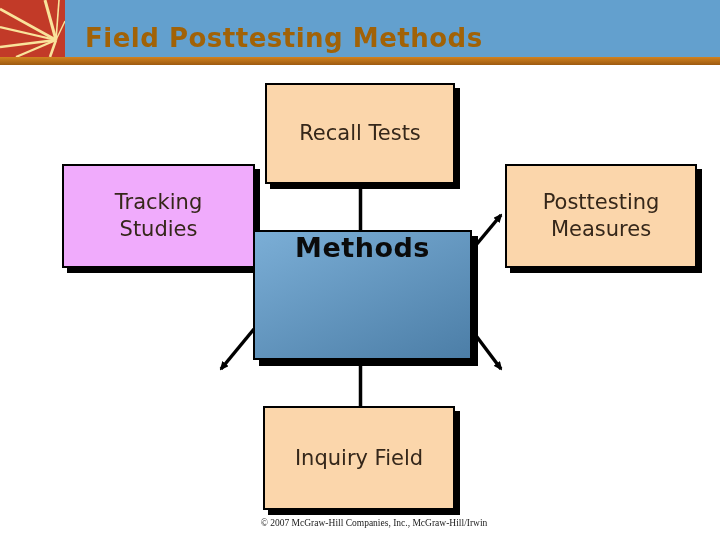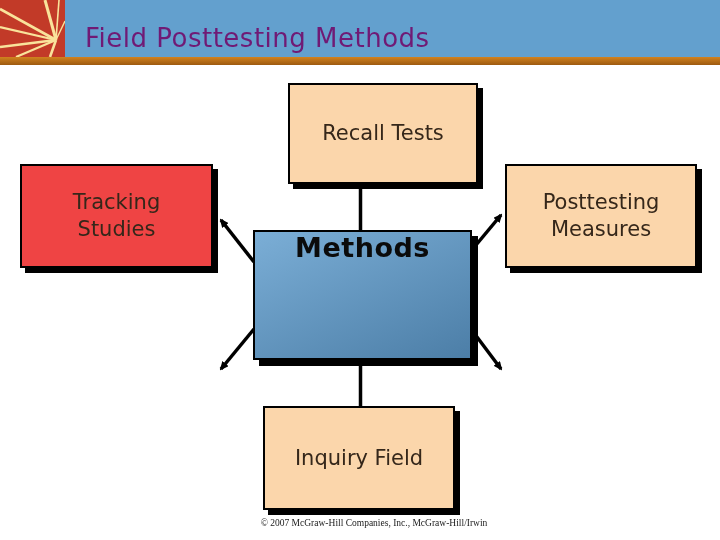--- a/index.html
+++ b/index.html
@@ -32,22 +32,23 @@
     width: 65px; height: 57px;
   }
   .slide-title {
     position: absolute;
     left: 85px; top: 0;
     height: 75px;
     display: flex;
     align-items: center;
     font-size: 26px;
     letter-spacing: 0.5px;
-    color: #701a75;
+    color: #a16207;
     white-space: nowrap;
+    font-weight: bold;
   }
 
   
   .connectors {
     position: absolute;
     left: 0; top: 0;
     width: 720px; height: 540px;
   }
 
   
@@ -135,24 +136,24 @@
     <g stroke="#000" stroke-width="3.5" fill="none">
       <line x1="360.5" y1="184" x2="360.5" y2="232"></line>
       <line x1="360.5" y1="358" x2="360.5" y2="408"></line>
       <line x1="254" y1="262" x2="221" y2="220" marker-end="url(#arrow)"></line>
       <line x1="471" y1="251" x2="501" y2="215" marker-end="url(#arrow)"></line>
       <line x1="254" y1="329" x2="221" y2="369" marker-end="url(#arrow)"></line>
       <line x1="471" y1="329" x2="501" y2="369" marker-end="url(#arrow)"></line>
     </g>
   </svg>
 
-  <div class="node node-recall" style="background: rgb(251, 214, 171); margin-left: 23px;">
+  <div class="node node-recall" style="background: rgb(251, 214, 171);">
     <div class="node-label">Recall Tests</div>
   </div>
-  <div class="node node-tracking" style="background: #ef4444;">
+  <div class="node node-tracking" style="background: #f0abfc; margin-left: 42px;">
     <div class="node-label">Tracking
 Studies</div>
   </div>
   <div class="node node-association" style="background: rgb(251, 214, 171);">
     <div class="node-label">Posttesting
 Measures</div>
   </div>
   <div class="node node-inquiry" style="background: rgb(251, 214, 171);">
     <div class="node-label">Inquiry Field</div>
   </div>

